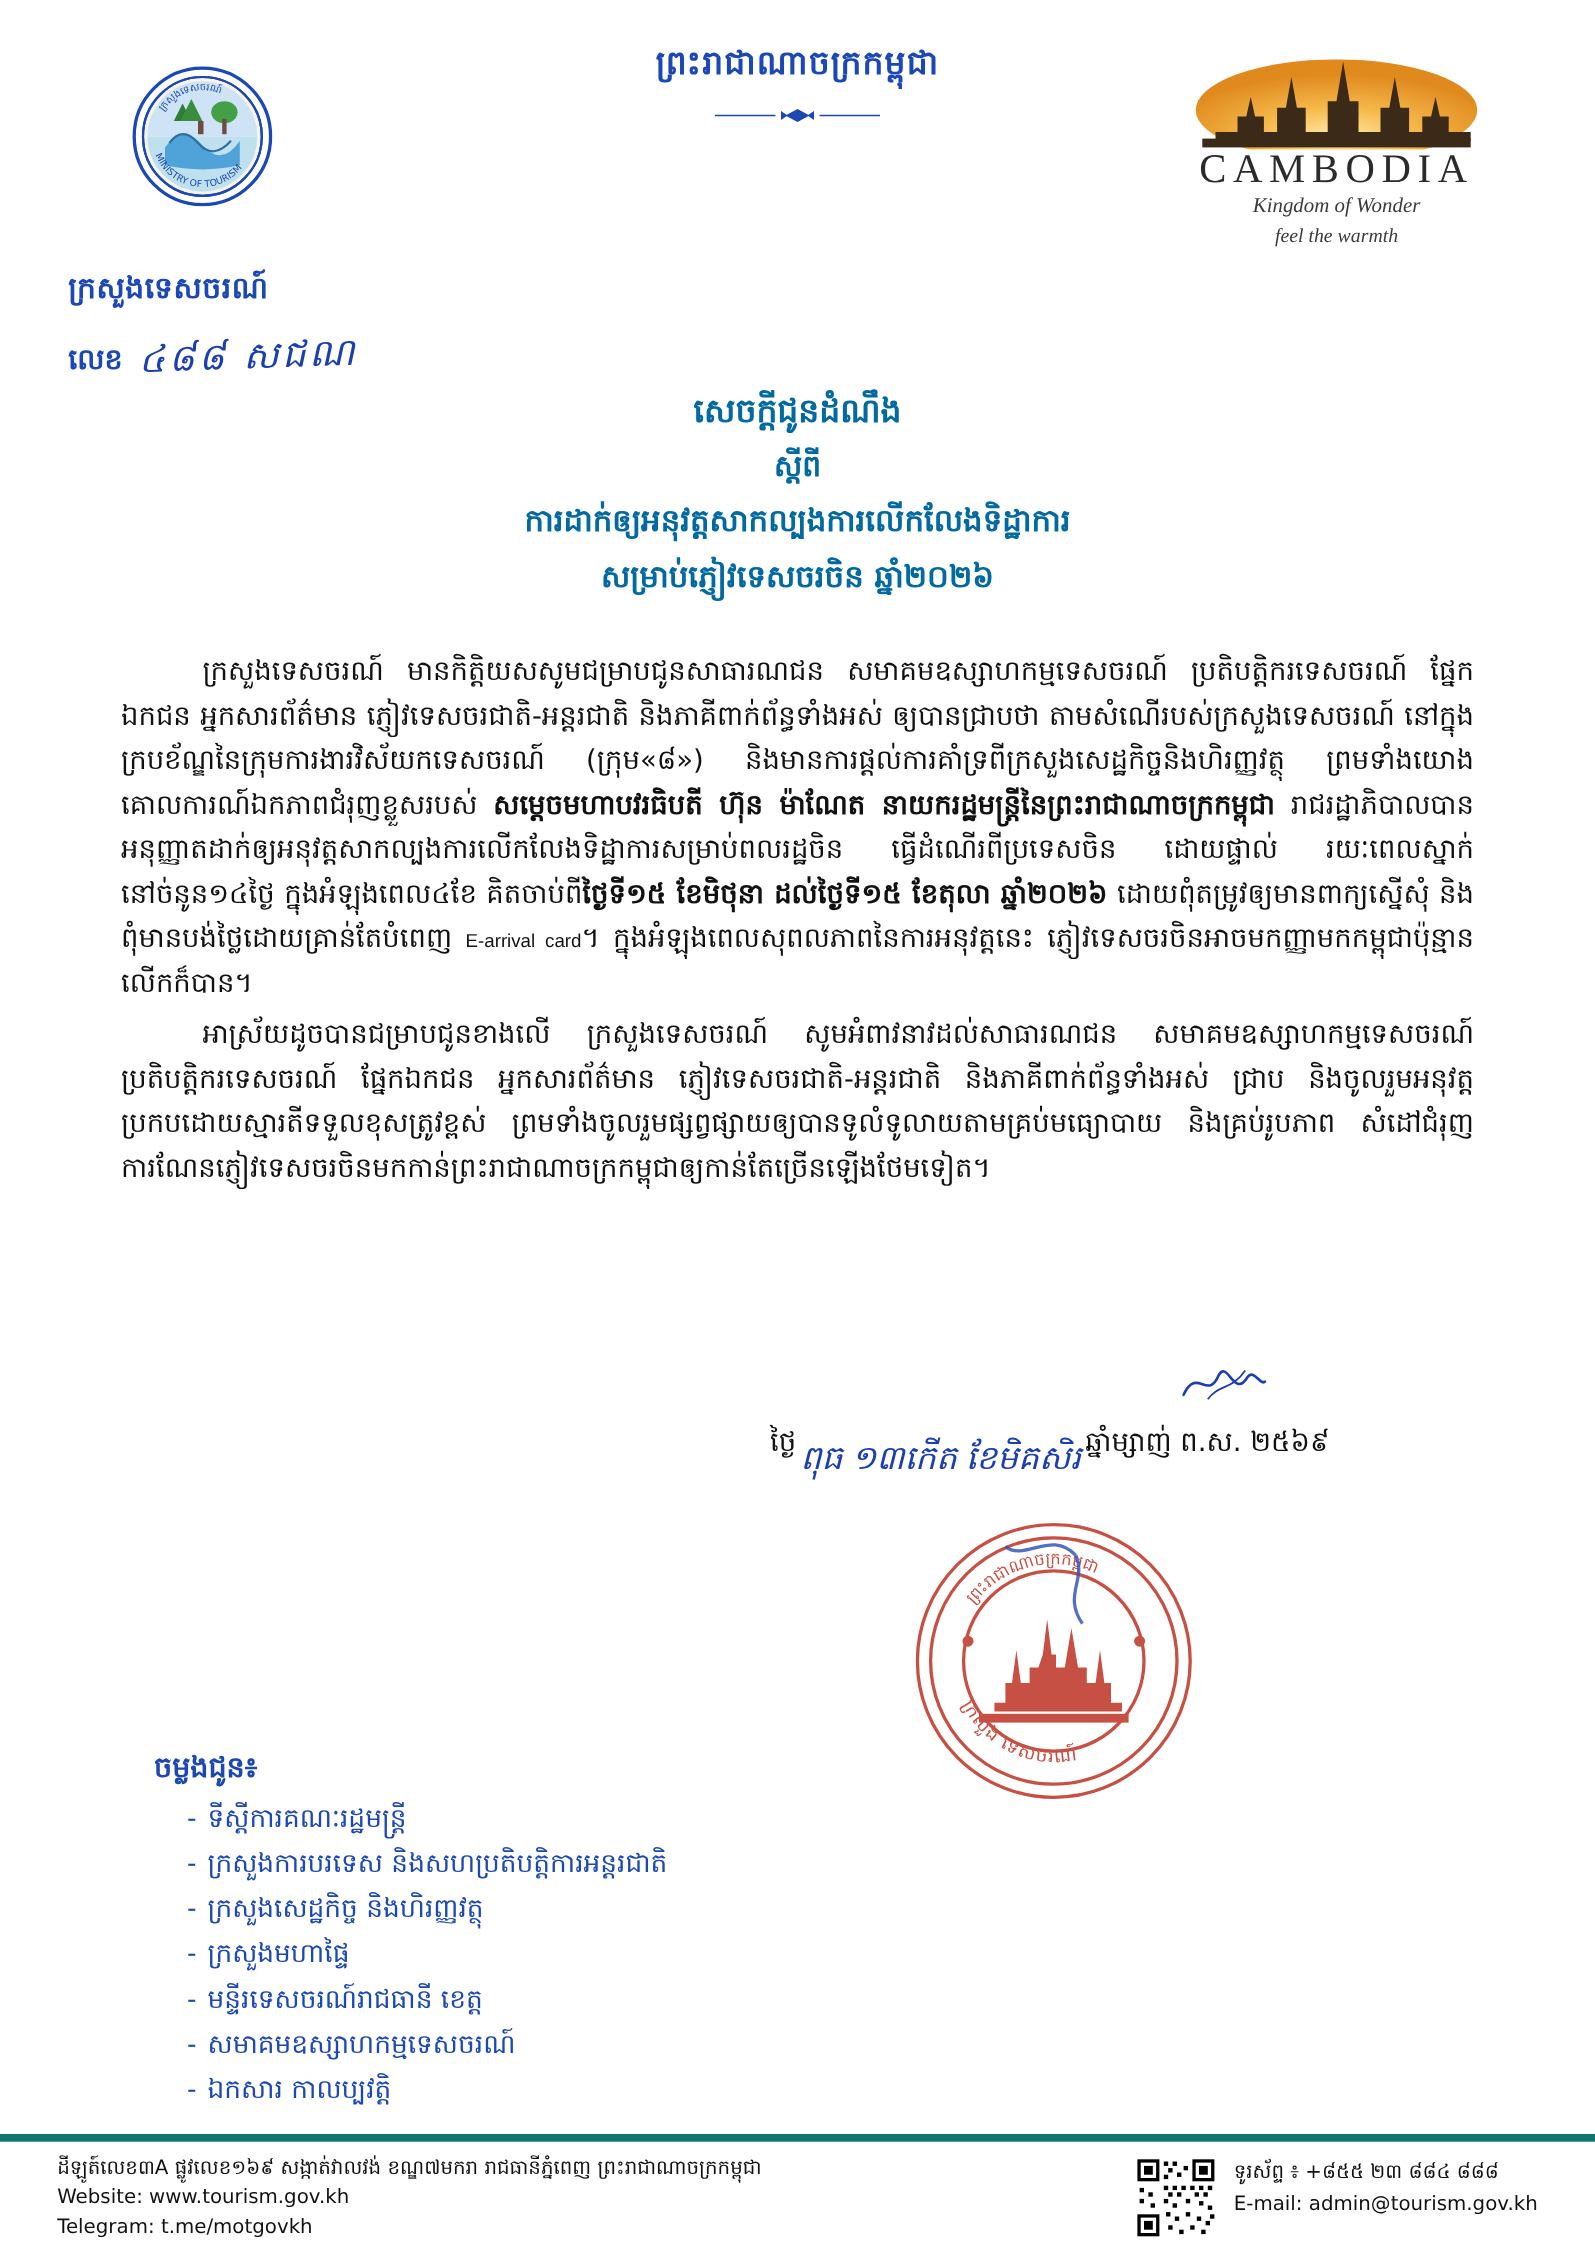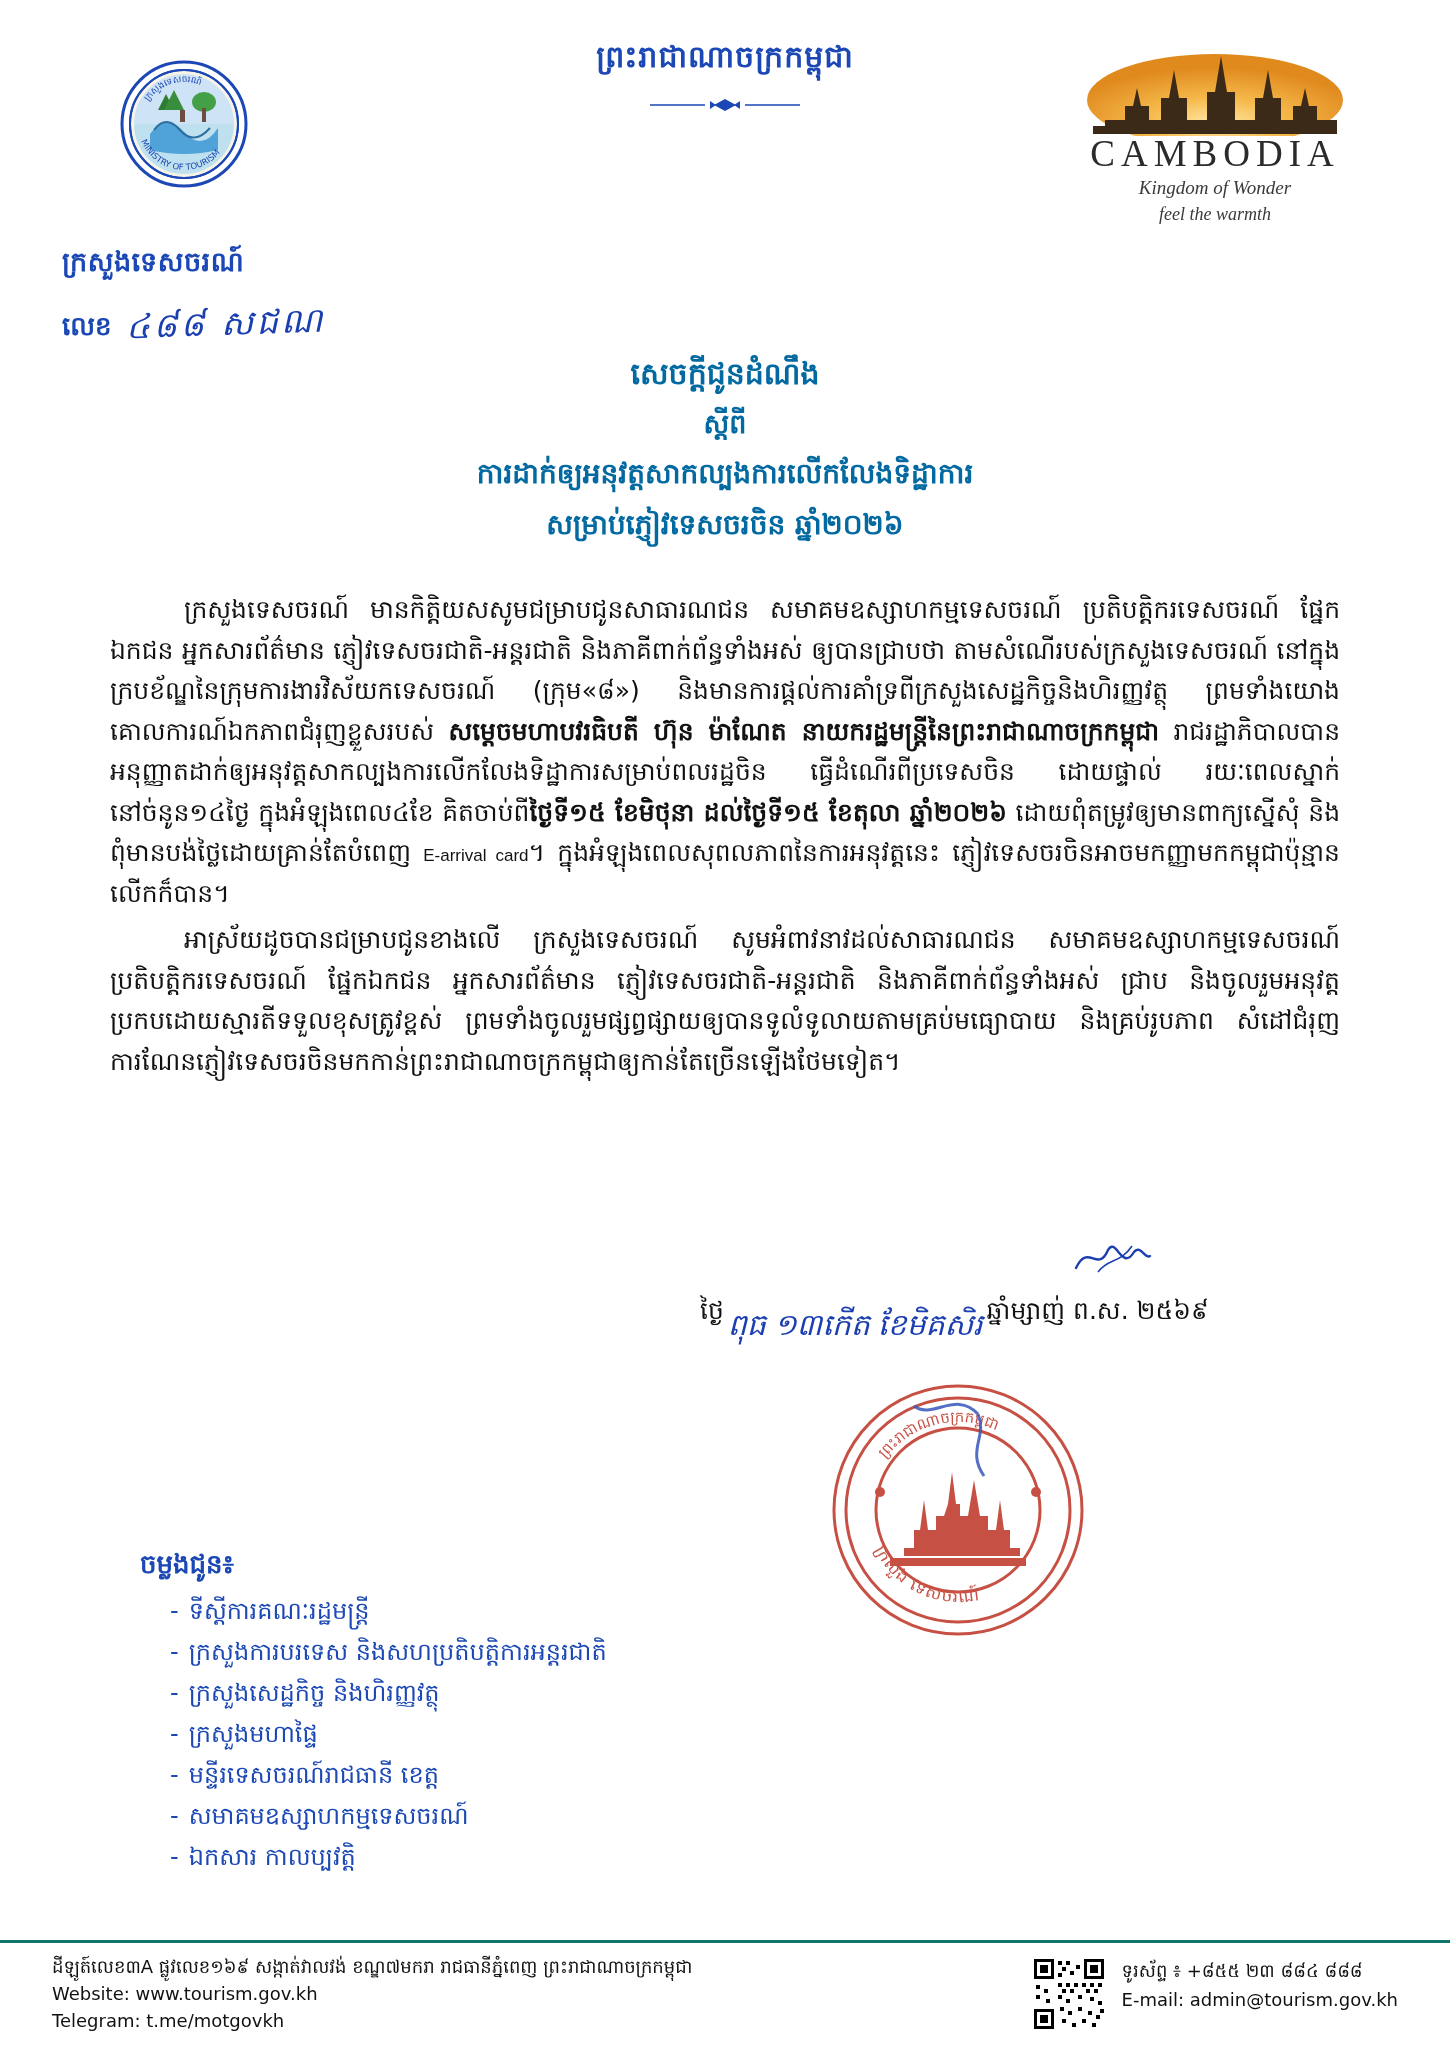--- a/index.html
+++ b/index.html
@@ -196,21 +196,21 @@
     left: 828px;
     top: 1380px;
     width: 260px;
     height: 260px;
     opacity: 0.88;
   }
 
   
   .cc-block {
     position: absolute;
-    top: 1548px;
+    top: 1590px;
     left: 140px;
     color: #1b48b5;
   }
   .cc-title {
     font-size: 26px;
     font-weight: bold;
     margin-bottom: 10px;
   }
   .cc-item {
     font-size: 24px;
@@ -218,21 +218,21 @@
     color: #1b48b5;
   }
   .cc-item .dash { margin-right: 10px; }
 
   
   .footer {
     position: absolute;
     left: 0; right: 0;
     bottom: 0;
     height: 108px;
-    border-top: 3px solid #0f766e;
+    border-top: 7px solid #0f766e;
     padding: 10px 52px 0 52px;
     display: flex;
     justify-content: space-between;
     align-items: flex-start;
     color: #111;
   }
   .footer-left { font-size: 18px; line-height: 1.5; }
   .footer-left .kh { color: #111; font-size: 18px; }
   .footer-right {
     display: flex;

